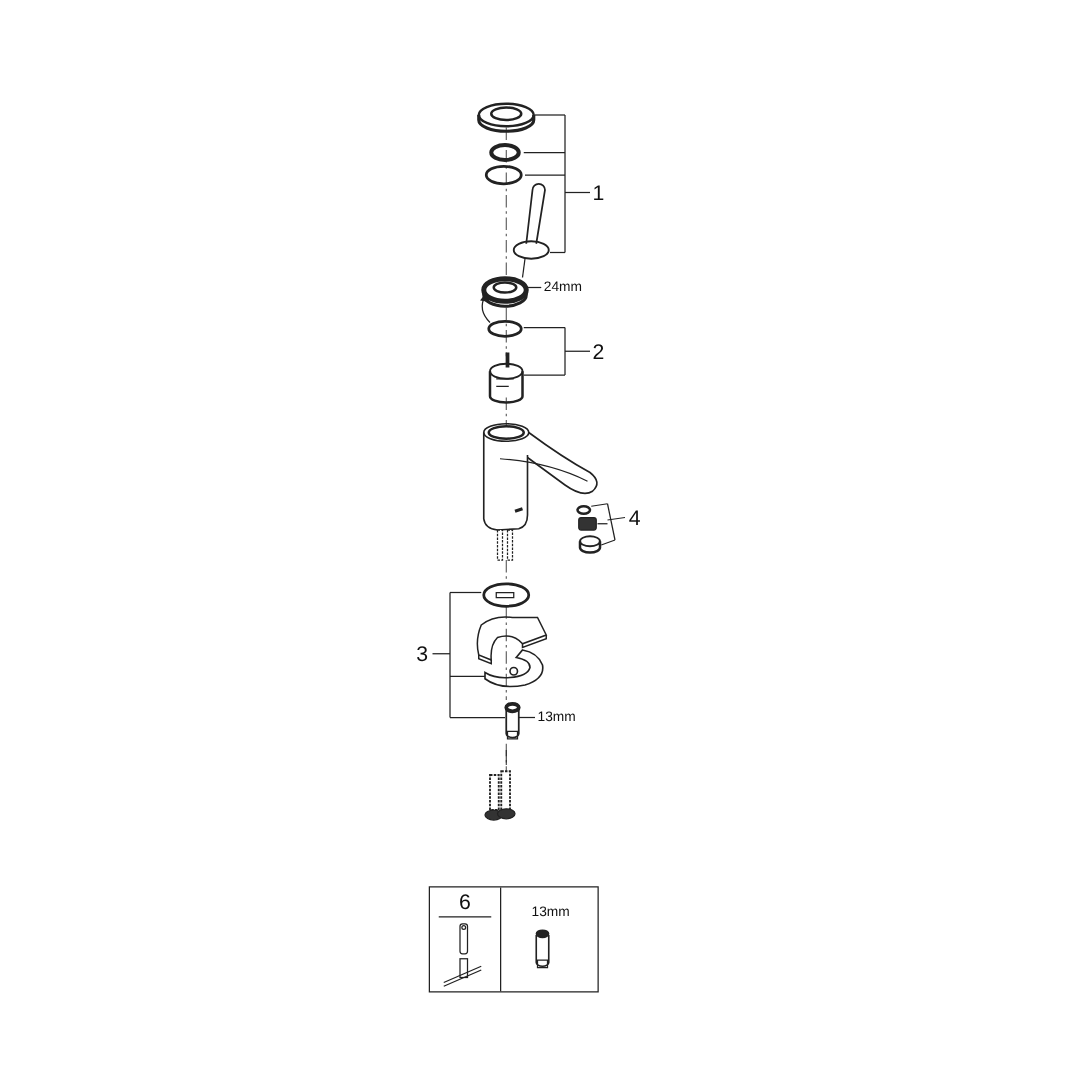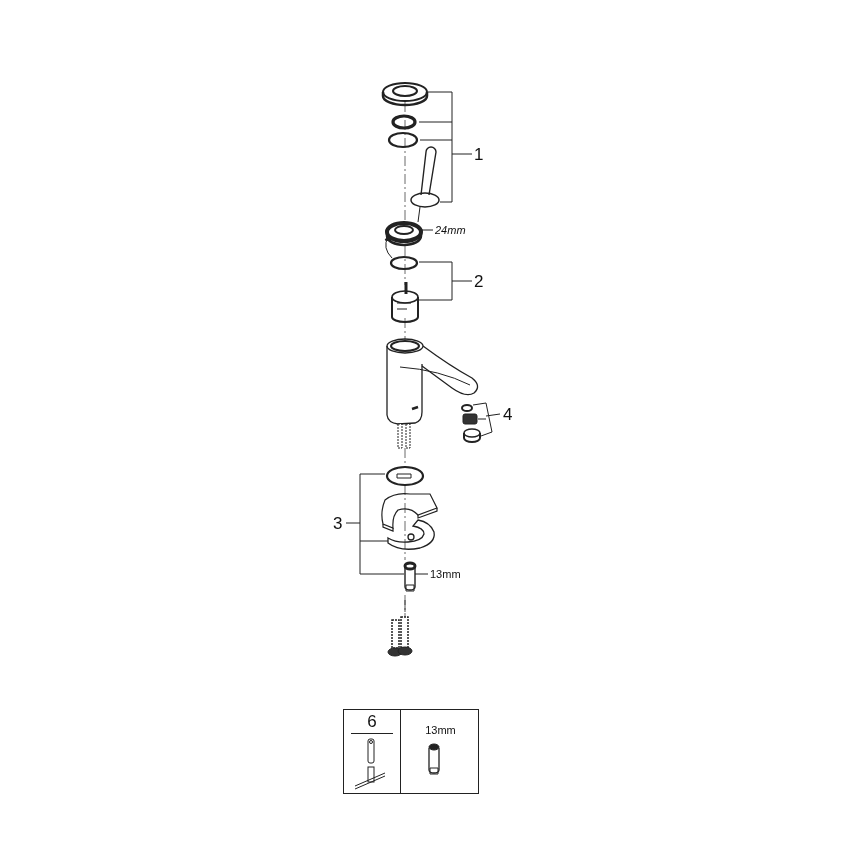--- a/index.html
+++ b/index.html
@@ -155,21 +155,21 @@
     <line x1="355" y1="789" x2="385" y2="776"></line>
   </g>
   <g>
     <ellipse cx="434" cy="747" rx="5" ry="3" fill="#222" stroke-width="1"></ellipse>
     <path d="M429 748 v22 a5 3 0 0 0 10 0 v-22" stroke-width="1.3"></path>
     <path d="M430 768 h8 v6 h-8 z" stroke-width="1"></path>
   </g>
 </svg>
 
 <span class="lbl callout" style="left:474px; top:146px;">1</span>
-<span class="lbl dim" style="left:435px; top:225px;font-style:italic;">24mm</span>
+<span class="lbl dim" style="left:435px; top:225px;">24mm</span>
 <span class="lbl callout" style="left:474px; top:273px;">2</span>
 <span class="lbl callout" style="left:503px; top:406px;">4</span>
 <span class="lbl callout" style="left:333px; top:515px;">3</span>
 <span class="lbl dim" style="left:430px; top:569px;">13mm</span>
 
 <div class="toolbox">
   <div class="divider"></div>
   <span class="lbl num">6</span>
   <div class="underline"></div>
   <span class="lbl dim2">13mm</span>

